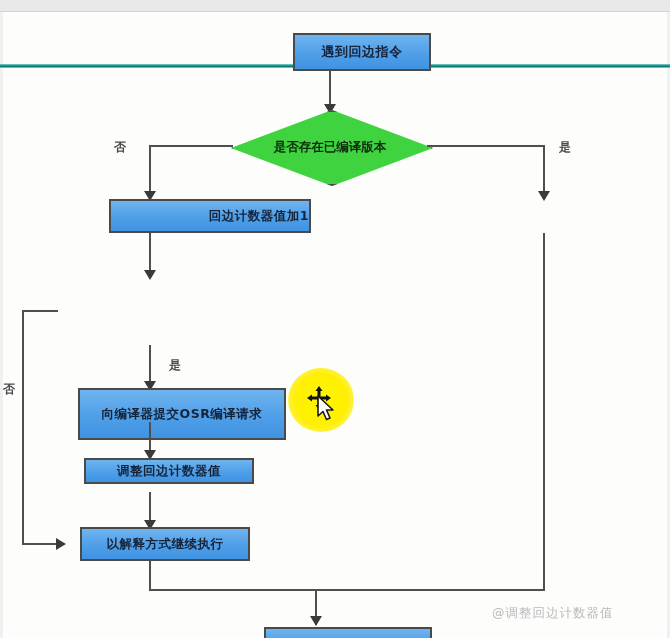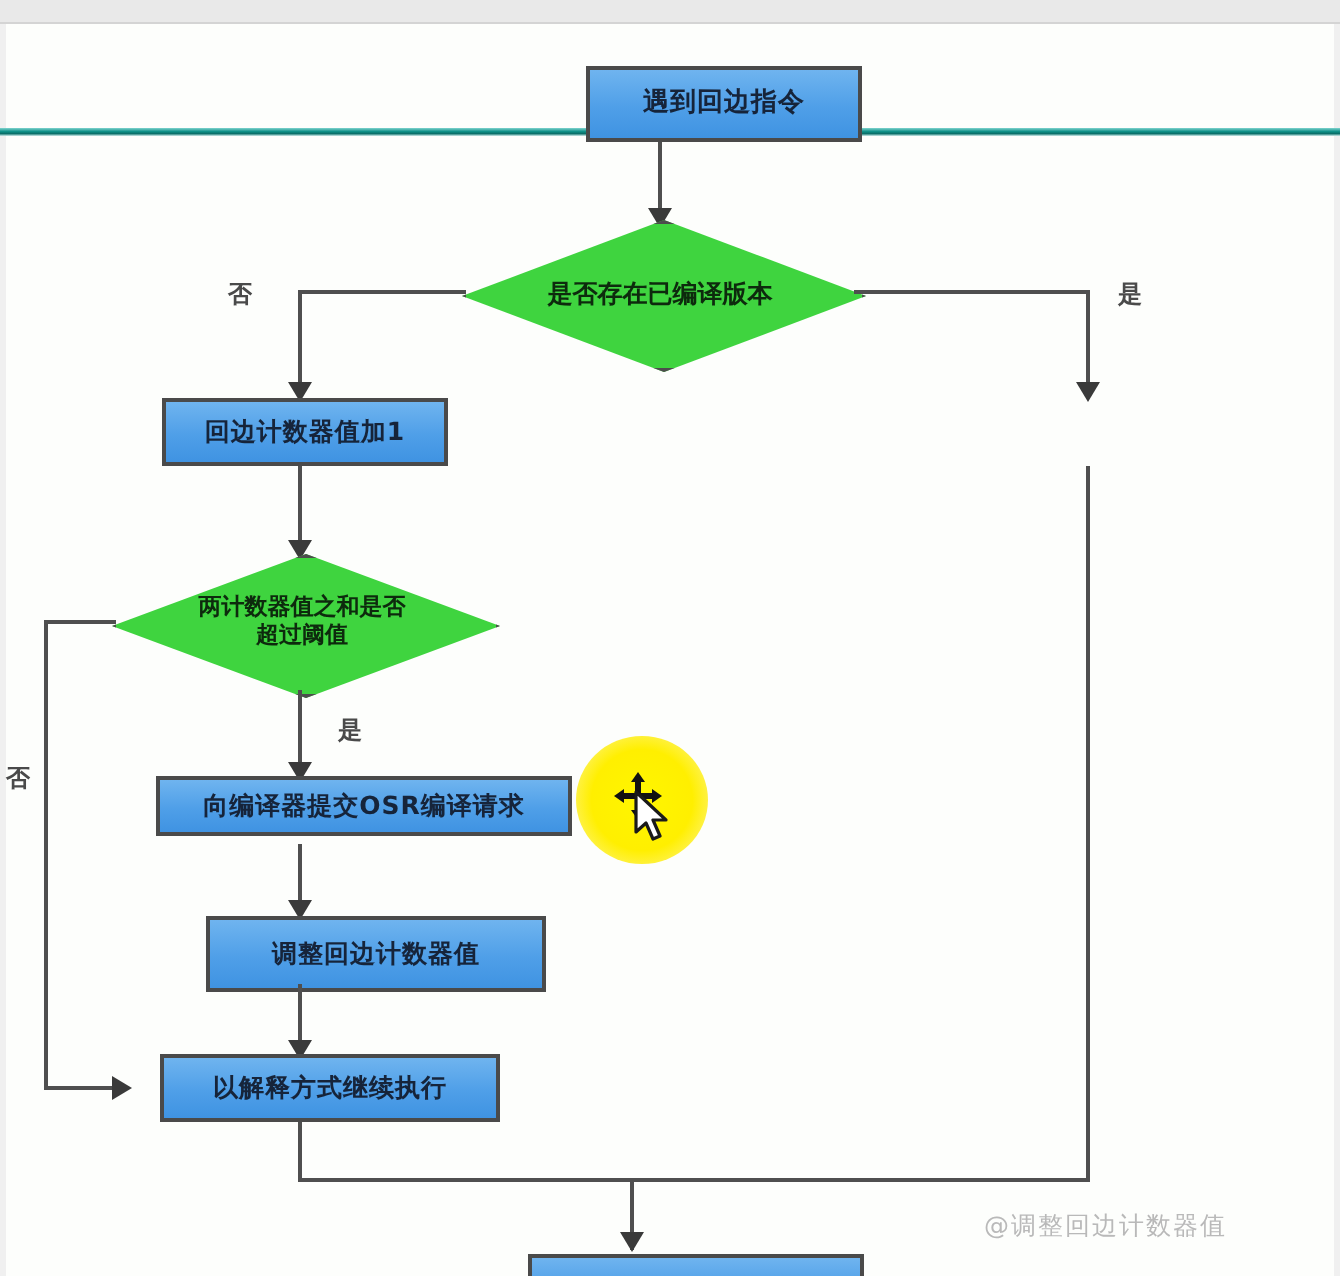--- a/index.html
+++ b/index.html
@@ -90,54 +90,47 @@
   <div class="ln lnh" style="left:149px;top:145px;width:84px;"></div>
   <div class="ln lnv" style="left:149px;top:145px;height:50px;"></div>
   <div class="arw" style="left:144px;top:191px;"></div>
   <div class="elbl" style="left:114px;top:139px;">否</div>
 
   <div class="ln lnh" style="left:427px;top:145px;width:118px;"></div>
   <div class="ln lnv" style="left:543px;top:145px;height:50px;"></div>
   <div class="arw" style="left:538px;top:191px;"></div>
   <div class="elbl" style="left:559px;top:139px;">是</div>
 
-  <div class="node proc" style="left:49px;top:199px;width:143px;height:34px;font-size:12.5px;">
+  <div class="node proc" style="left:77px;top:199px;width:202px;height:34px;font-size:12.5px;justify-content:flex-end;">
     <span class="txt">回边计数器值加1</span>
   </div>
 
 
   <div class="ln lnv" style="left:149px;top:233px;height:42px;"></div>
   <div class="arw" style="left:144px;top:270px;"></div>
 
-  <div class="diamond-wrap" style="left:56px;top:277px;width:190px;height:68px;">
-    <div class="diamond"></div>
-    <div class="diamond-txt" style="font-size:11.5px;flex-direction:column;">
-      <span>两计数器值之和是否</span>
-      <span>超过阈值</span>
-    </div>
-  </div>
 
   <div class="ln lnv" style="left:149px;top:345px;height:42px;"></div>
   <div class="arw" style="left:144px;top:381px;"></div>
   <div class="elbl" style="left:169px;top:357px;">是</div>
 
   <div class="ln lnh" style="left:22px;top:310px;width:36px;"></div>
   <div class="ln lnv" style="left:22px;top:310px;height:234px;"></div>
   <div class="ln lnh" style="left:22px;top:543px;width:40px;"></div>
   <div class="arw-r" style="left:56px;top:538px;"></div>
   <div class="elbl" style="left:3px;top:381px;">否</div>
 
-  <div class="node proc" style="left:46px;top:388px;width:208px;height:30px;font-size:12.5px;">
+  <div class="node proc" style="left:46px;top:388px;width:208px;height:52px;font-size:12.5px;">
     <span class="txt">向编译器提交OSR编译请求</span>
   </div>
 
   <div class="ln lnv" style="left:149px;top:422px;height:34px;"></div>
   <div class="arw" style="left:144px;top:450px;"></div>
 
-  <div class="node proc" style="left:71px;top:458px;width:170px;height:38px;font-size:12.5px;">
+  <div class="node proc" style="left:52px;top:458px;width:170px;height:26px;font-size:12.5px;">
     <span class="txt">调整回边计数器值</span>
   </div>
 
   <div class="ln lnv" style="left:149px;top:492px;height:34px;"></div>
   <div class="arw" style="left:144px;top:520px;"></div>
 
   <div class="node proc" style="left:48px;top:527px;width:170px;height:34px;font-size:12.5px;">
     <span class="txt">以解释方式继续执行</span>
   </div>
 

